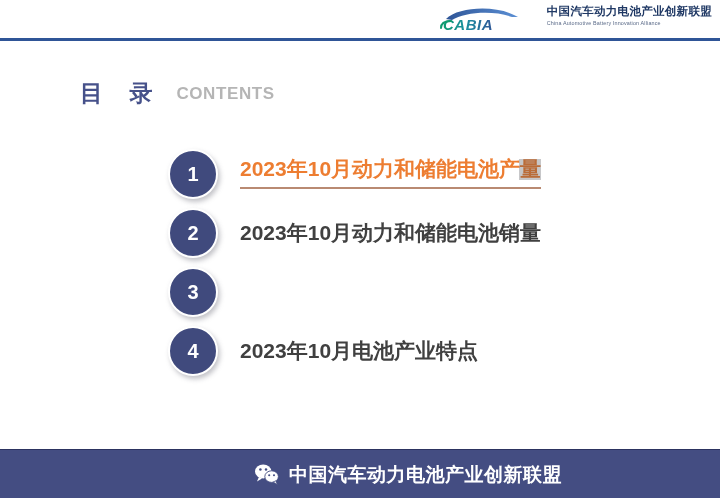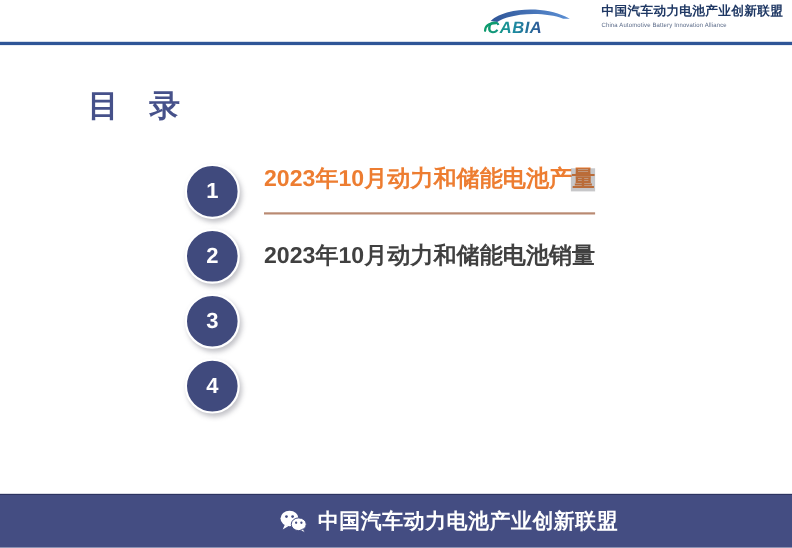--- a/index.html
+++ b/index.html
@@ -72,21 +72,21 @@
   
   .title-row {
     position: absolute;
     left: 80px;
     top: 82px;
     display: flex;
     align-items: flex-end;
     gap: 14px;
   }
   .title-cn {
-    font-size: 28px;
+    font-size: 23px;
     font-weight: bold;
     color: #46518a;
     letter-spacing: 10px;
     line-height: 1;
     text-shadow: 1px 1px 0 rgba(255,255,255,0.9);
   }
   .title-en {
     font-size: 17px;
     font-weight: bold;
     color: #b5b5b5;
@@ -127,21 +127,21 @@
     margin-left: 22px;
     font-size: 21px;
     font-weight: bold;
     line-height: 1;
     white-space: nowrap;
     color: #404040;
   }
   .toc-item.active .toc-label {
     color: #ed7d31;
     position: relative;
-    padding-bottom: 20px;
+    padding-bottom: 8px;
     border-bottom: 2px solid #b98a72;
   }
   .toc-item.active .toc-label::after {
     
     content: "";
     position: absolute;
     right: 0;
     top: 1px;
     width: 22px;
     height: 21px;
@@ -204,40 +204,42 @@
     <div class="logo-text">
       <div class="logo-cn">中国汽车动力电池产业创新联盟</div>
       <div class="logo-en">China Automotive Battery Innovation Alliance</div>
     </div>
   </div>
   <div class="header-rule"></div>
 </div>
 
 <div class="title-row">
   <div class="title-cn">目 录</div>
+  <div class="title-en">CONTENTS</div>
 </div>
 
 <div class="toc">
 
   <div class="toc-item active">
     <div class="toc-num">1</div>
     <div class="toc-label">2023年10月动力和储能电池产量</div>
   </div>
 
   <div class="toc-item">
     <div class="toc-num">2</div>
     <div class="toc-label">2023年10月动力和储能电池销量</div>
   </div>
 
   <div class="toc-item">
     <div class="toc-num">3</div>
   </div>
 
   <div class="toc-item">
     <div class="toc-num">4</div>
+    <div class="toc-label">2023年10月电池产业特点</div>
   </div>
 
 </div>
 
 <div class="footer">
   <div class="footer-inner">
     <span>
       <svg class="wechat-icon" viewBox="0 0 26 22">
         <ellipse cx="9.2" cy="8.4" rx="8.2" ry="7.0" fill="#ffffff"></ellipse>
         <path d="M5.0 13.8 L3.0 18.4 L8.0 15.4 Z" fill="#ffffff"></path>

